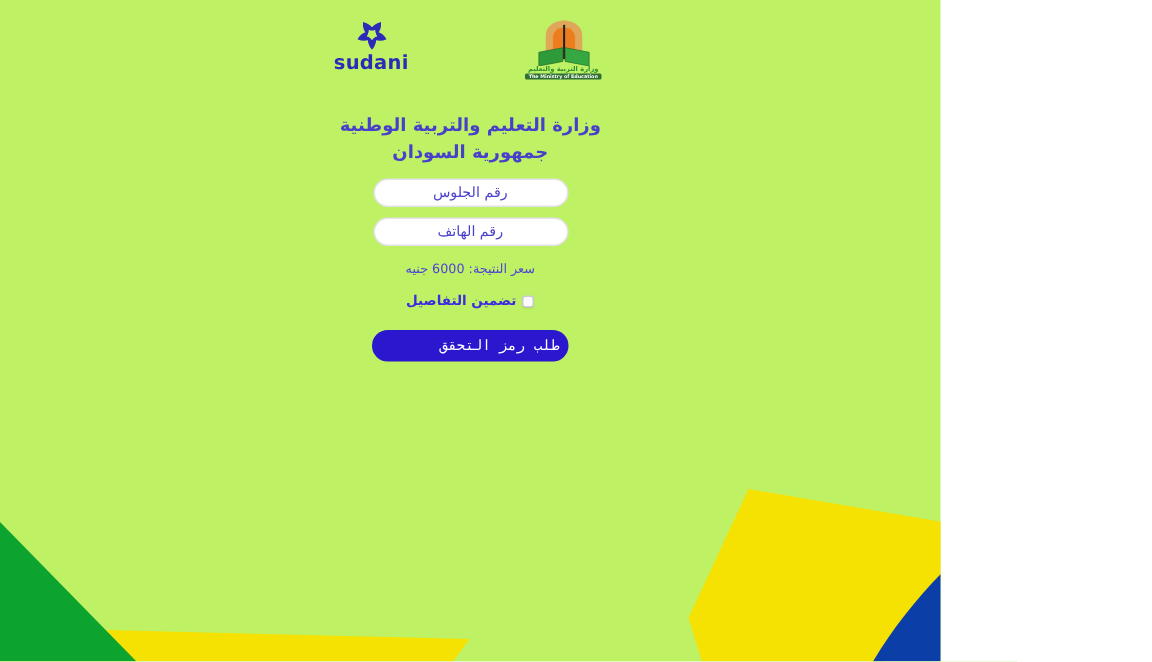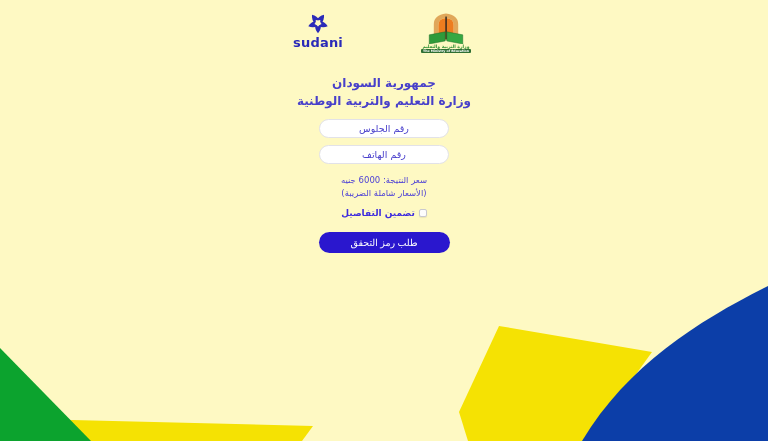--- a/index.html
+++ b/index.html
@@ -1,17 +1,17 @@
 <!DOCTYPE html>
 <html lang="ar"><head>
 <meta charset="utf-8">
 <style>
   html,body{margin:0;padding:0;background:#fff;}
   #page{
-    position:relative;width:768px;height:441px;overflow:hidden;background:#fef9c3;
+    position:relative;width:627px;height:441px;overflow:hidden;background:#bef264;
     font-family:"DejaVu Sans",sans-serif;
   }
   .content{
     position:absolute;top:0;left:0;right:0;z-index:2;
     display:flex;flex-direction:column;align-items:center;
   }
   
   .logo-row{margin-top:12px;display:flex;align-items:flex-start;gap:78px;}
   .sudani-logo{display:flex;flex-direction:column;align-items:center;width:46px;}
   .sudani-word{color:#2B2BB8;font-weight:bold;font-size:13px;letter-spacing:0.2px;margin-top:1px;}
@@ -30,22 +30,22 @@
   .pill-input::placeholder{color:#4A40CC;opacity:1;}
   .pricing{margin-top:3px;text-align:center;direction:rtl;color:#4F43D6;font-size:8.5px;line-height:12.5px;}
   .check-row{margin-top:9px;display:flex;direction:rtl;align-items:center;gap:4px;}
   .check-box{
     appearance:none;-webkit-appearance:none;width:8px;height:8px;margin:0;
     border:1px solid #c9c9cf;border-radius:2px;background:#fdfdfd;box-shadow:0 1px 1px rgba(0,0,0,0.08);
   }
   .check-label{color:#3D2BDE;font-weight:bold;font-size:9px;text-align:right;}
   .submit-btn{
     margin-top:14px;width:131px;height:21px;border:none;border-radius:11px;
-    background:#2A17CE;color:#ffffff;font-size:9.5px;font-family:Liberation Serif, serif;
-    cursor:pointer;direction:rtl;
+    background:#2A17CE;color:#ffffff;font-size:9.5px;font-family:Liberation Mono, monospace;
+    cursor:pointer;direction:rtl;text-align:right;
   }
   
   .deco{position:absolute;left:0;top:0;width:768px;height:441px;z-index:1;pointer-events:none;}
 </style>
 </head>
 <body>
 
 <div id="page">
 
   <svg class="deco" viewBox="0 0 768 441" aria-hidden="true">
@@ -81,31 +81,30 @@
 
           <path d="M8,30 L29,26 L29,38 L8,42 Z" fill="#2F9A3A" stroke="#1f6b28" stroke-width="0.6"></path>
           <path d="M52,30 L31,26 L31,38 L52,42 Z" fill="#35A842" stroke="#1f6b28" stroke-width="0.6"></path>
         </svg>
         <div class="ministry-ar">وزارة التربية والتعليم</div>
         <div class="ministry-en">The Ministry of Education</div>
       </div>
     </div>
 
     <div class="title-block">
+      <div>وزارة التعليم والتربية الوطنية</div>
       <div>جمهورية السودان</div>
-      <div>وزارة التعليم والتربية الوطنية</div>
     </div>
 
     <div class="form-col">
       <input class="pill-input" type="text" placeholder="رقم الجلوس" style="">
       <input class="pill-input" type="text" placeholder="رقم الهاتف" style="">
 
       <div class="pricing">
         <div>سعر النتيجة: 6000 جنيه</div>
-        <div>(الأسعار شاملة الضريبة)</div>
       </div>
 
       <div class="check-row">
         <input class="check-box" type="checkbox" style="">
         <span class="check-label">تضمين التفاصيل</span>
       </div>
 
       <button class="submit-btn" type="button">طلب رمز التحقق</button>
     </div>
 

